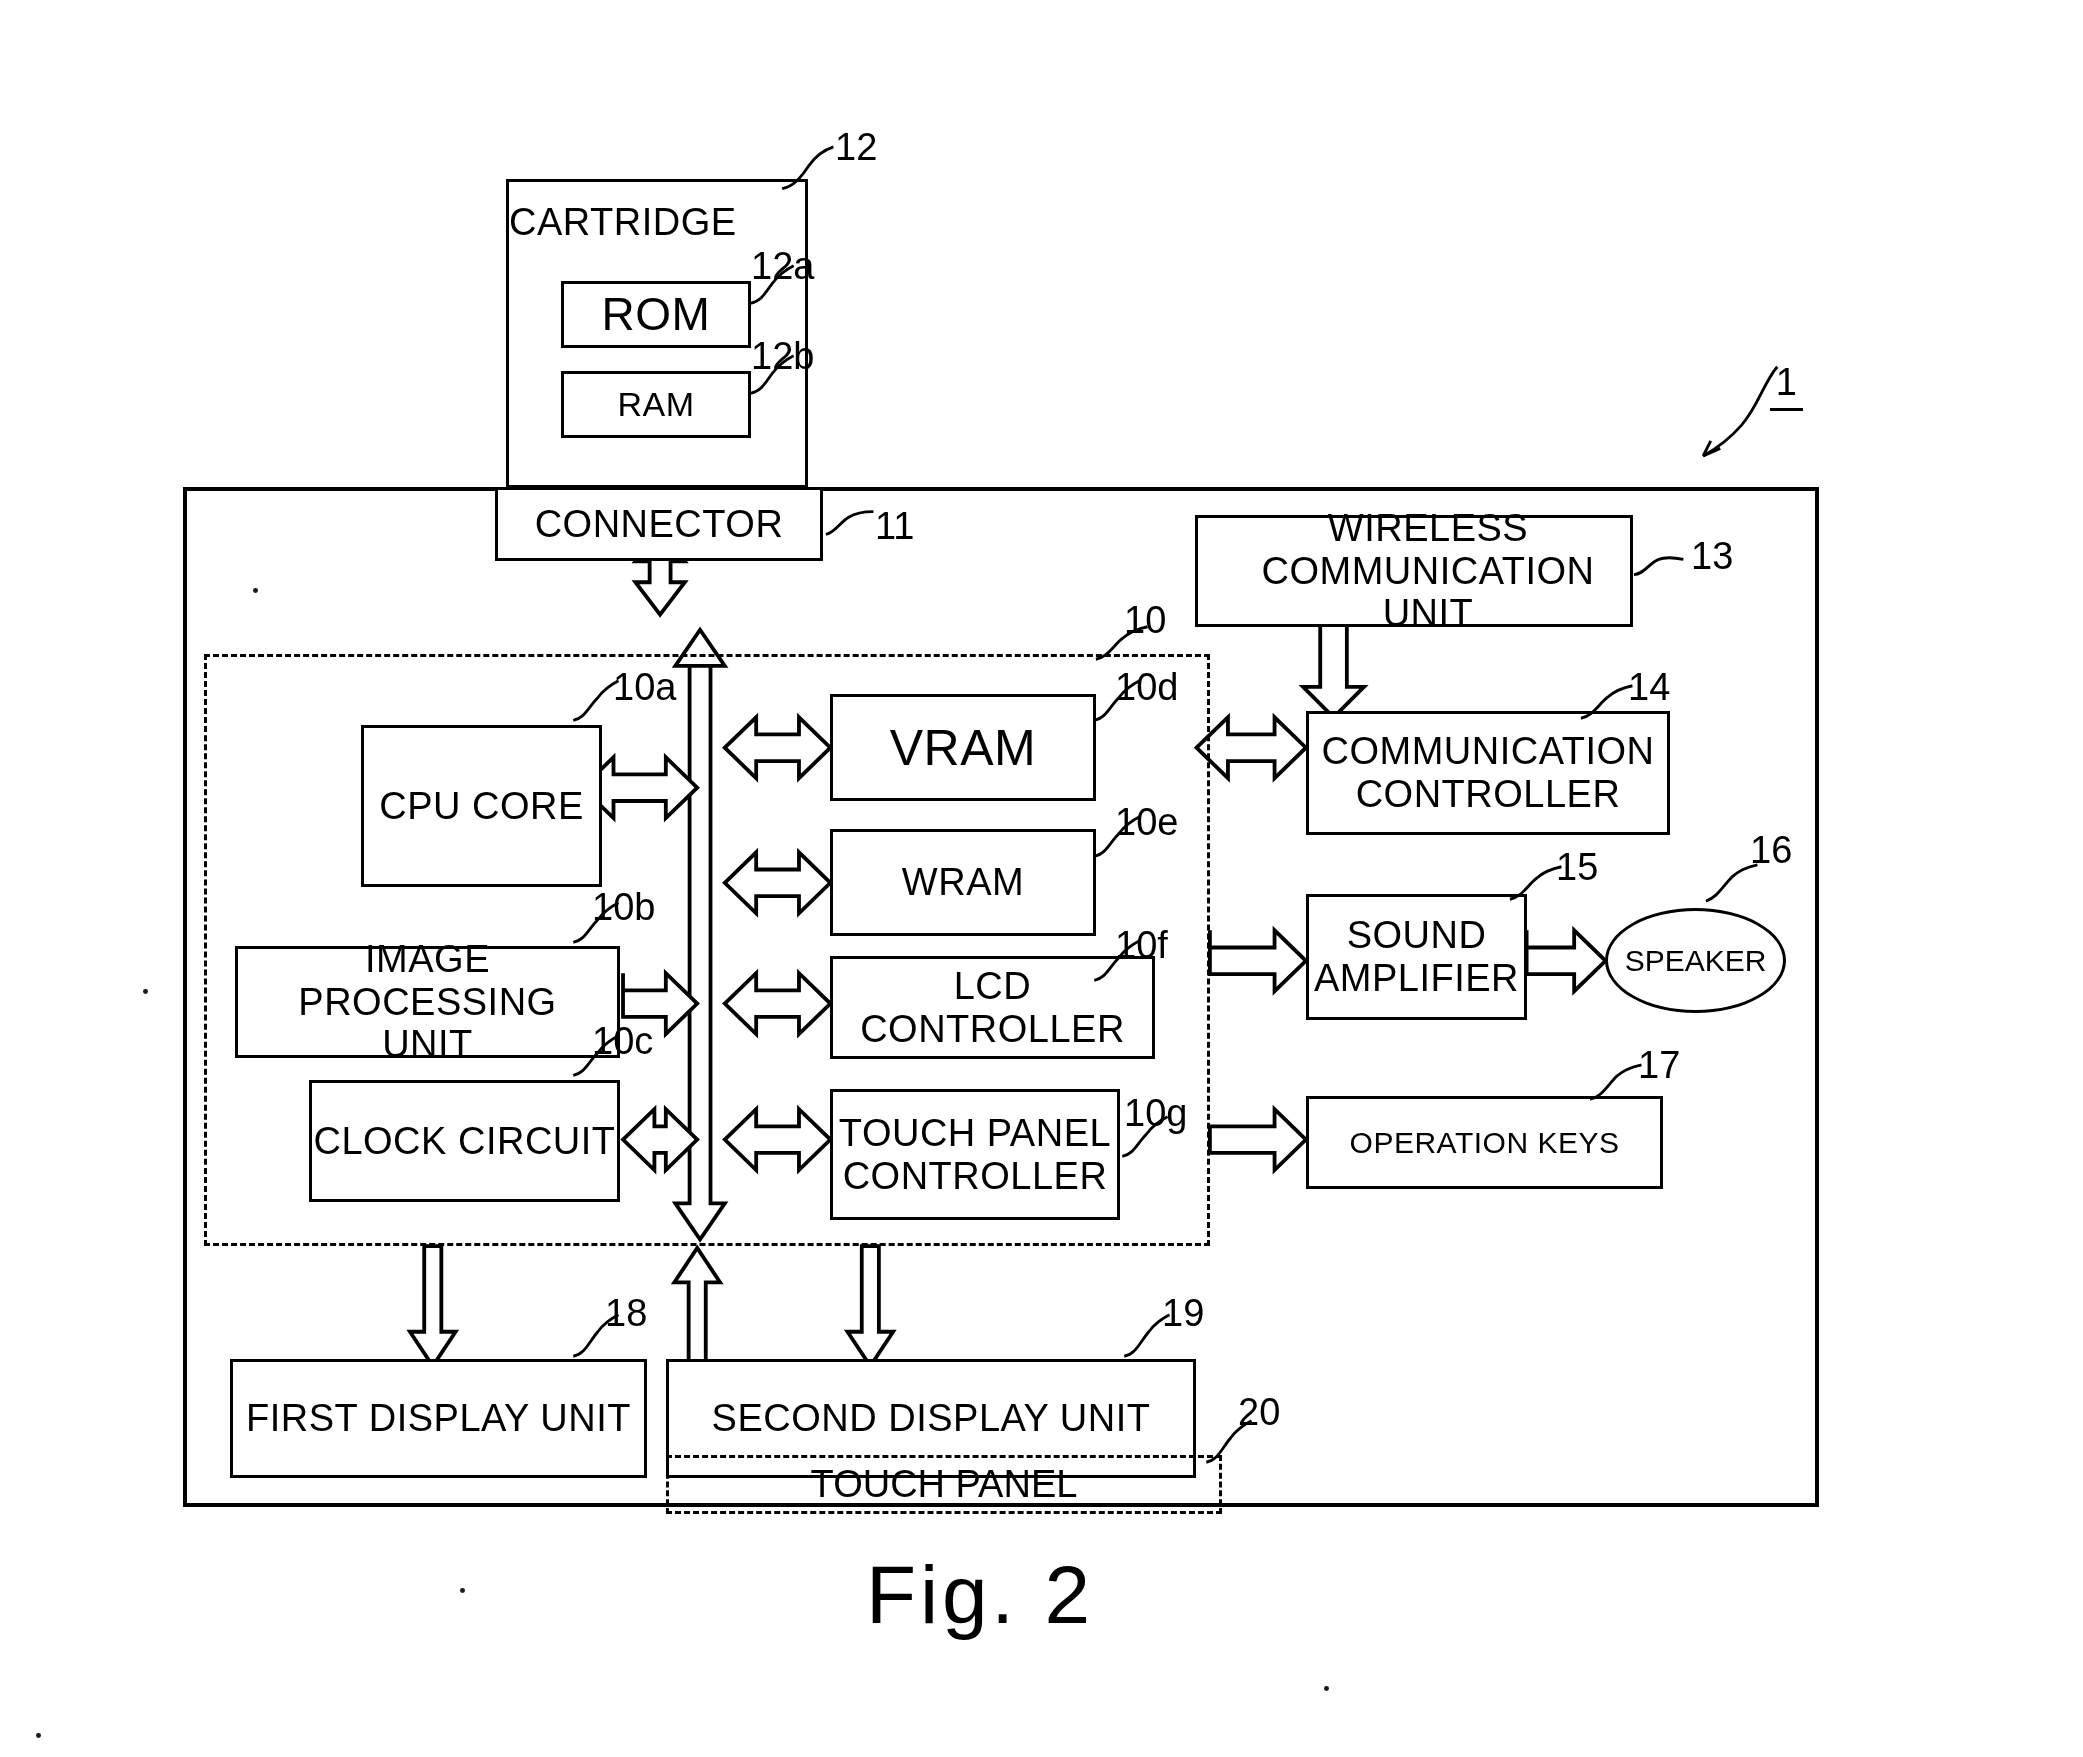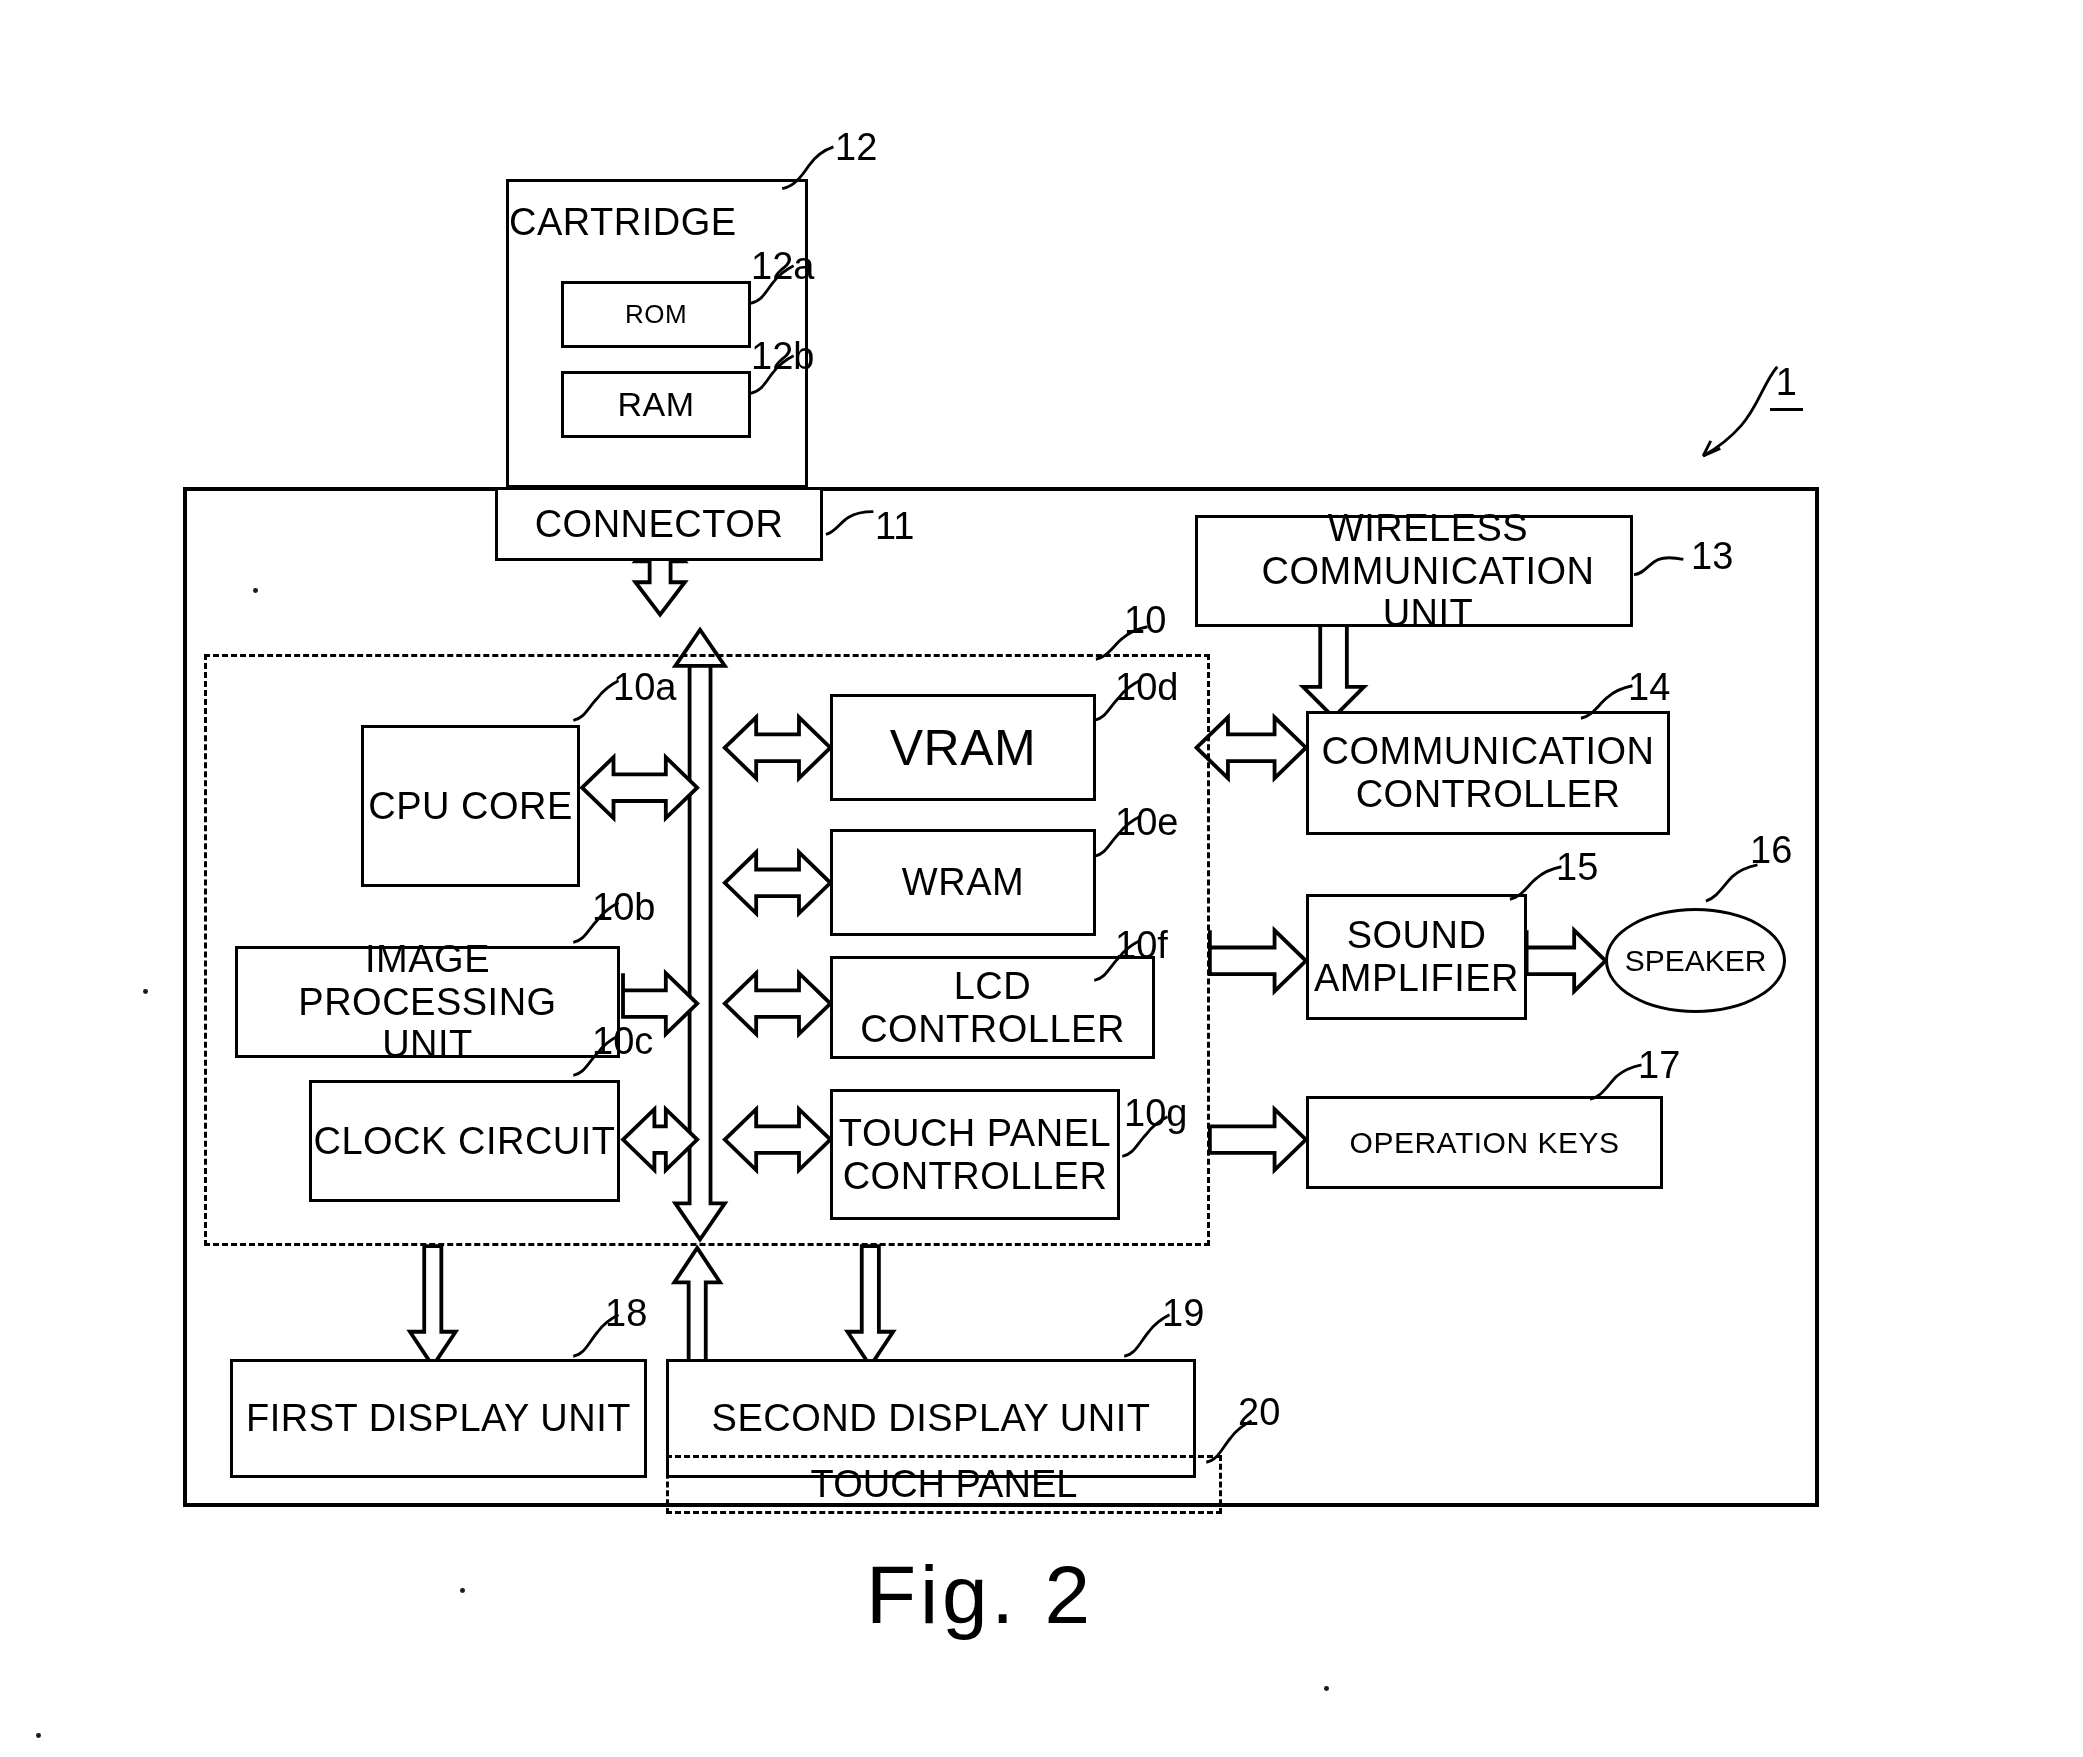--- a/index.html
+++ b/index.html
@@ -125,42 +125,42 @@
       <path d="M 906 1310 L 924 1310 L 924 1400 L 939 1400 L 915 1436 L 891 1400 L 906 1400 Z"></path>
 
       <path d="M 724 1538 L 742 1538 L 742 1348 L 757 1348 L 733 1312 L 709 1348 L 724 1348 Z"></path>
     </g>
   </svg>
 
   <div class="box" style="left:506px; top:179px; width:302px; height:309px; display:block; padding-top:19px; font-size:38px;">
     <div style="text-align:left; font-size:38px;">CARTRIDGE</div>
   </div>
 
-  <div class="box" style="left:561px; top:281px; width:190px; height:67px; font-size:26px;">
+  <div class="box" style="left:561px; top:281px; width:190px; height:67px; font-size:46px;">
     <span>ROM</span>
   </div>
 
   <div class="box" style="left:561px; top:371px; width:190px; height:67px; font-size:34px;">
     <span>RAM</span>
   </div>
 
   <div style="position:absolute; left:183px; top:487px; width:1636px; height:1020px; border:4.8px solid #000; box-sizing:border-box; background:transparent;"></div>
 
   <div class="box" style="left:495px; top:487px; width:328px; height:74px; font-size:38px;">
     <span>CONNECTOR</span>
   </div>
 
   <div class="box" style="left:1195px; top:515px; width:438px; height:112px; flex-direction:column; font-size:38px;padding-left:28px;">
     <span>WIRELESS</span>
     <span>COMMUNICATION UNIT</span>
   </div>
 
   <div class="dashed" style="left:204px; top:654px; width:1006px; height:592px;"></div>
 
-  <div class="box" style="left:361px; top:725px; width:219px; height:162px; font-size:38px;">
+  <div class="box" style="left:361px; top:725px; width:241px; height:162px; font-size:38px;">
     <span>CPU CORE</span>
   </div>
 
   <div class="box" style="left:235px; top:946px; width:385px; height:112px; flex-direction:column; font-size:38px;">
     <span>IMAGE PROCESSING</span>
     <span>UNIT</span>
   </div>
 
   <div class="box" style="left:309px; top:1080px; width:311px; height:122px; font-size:38px;">
     <span>CLOCK CIRCUIT</span>

